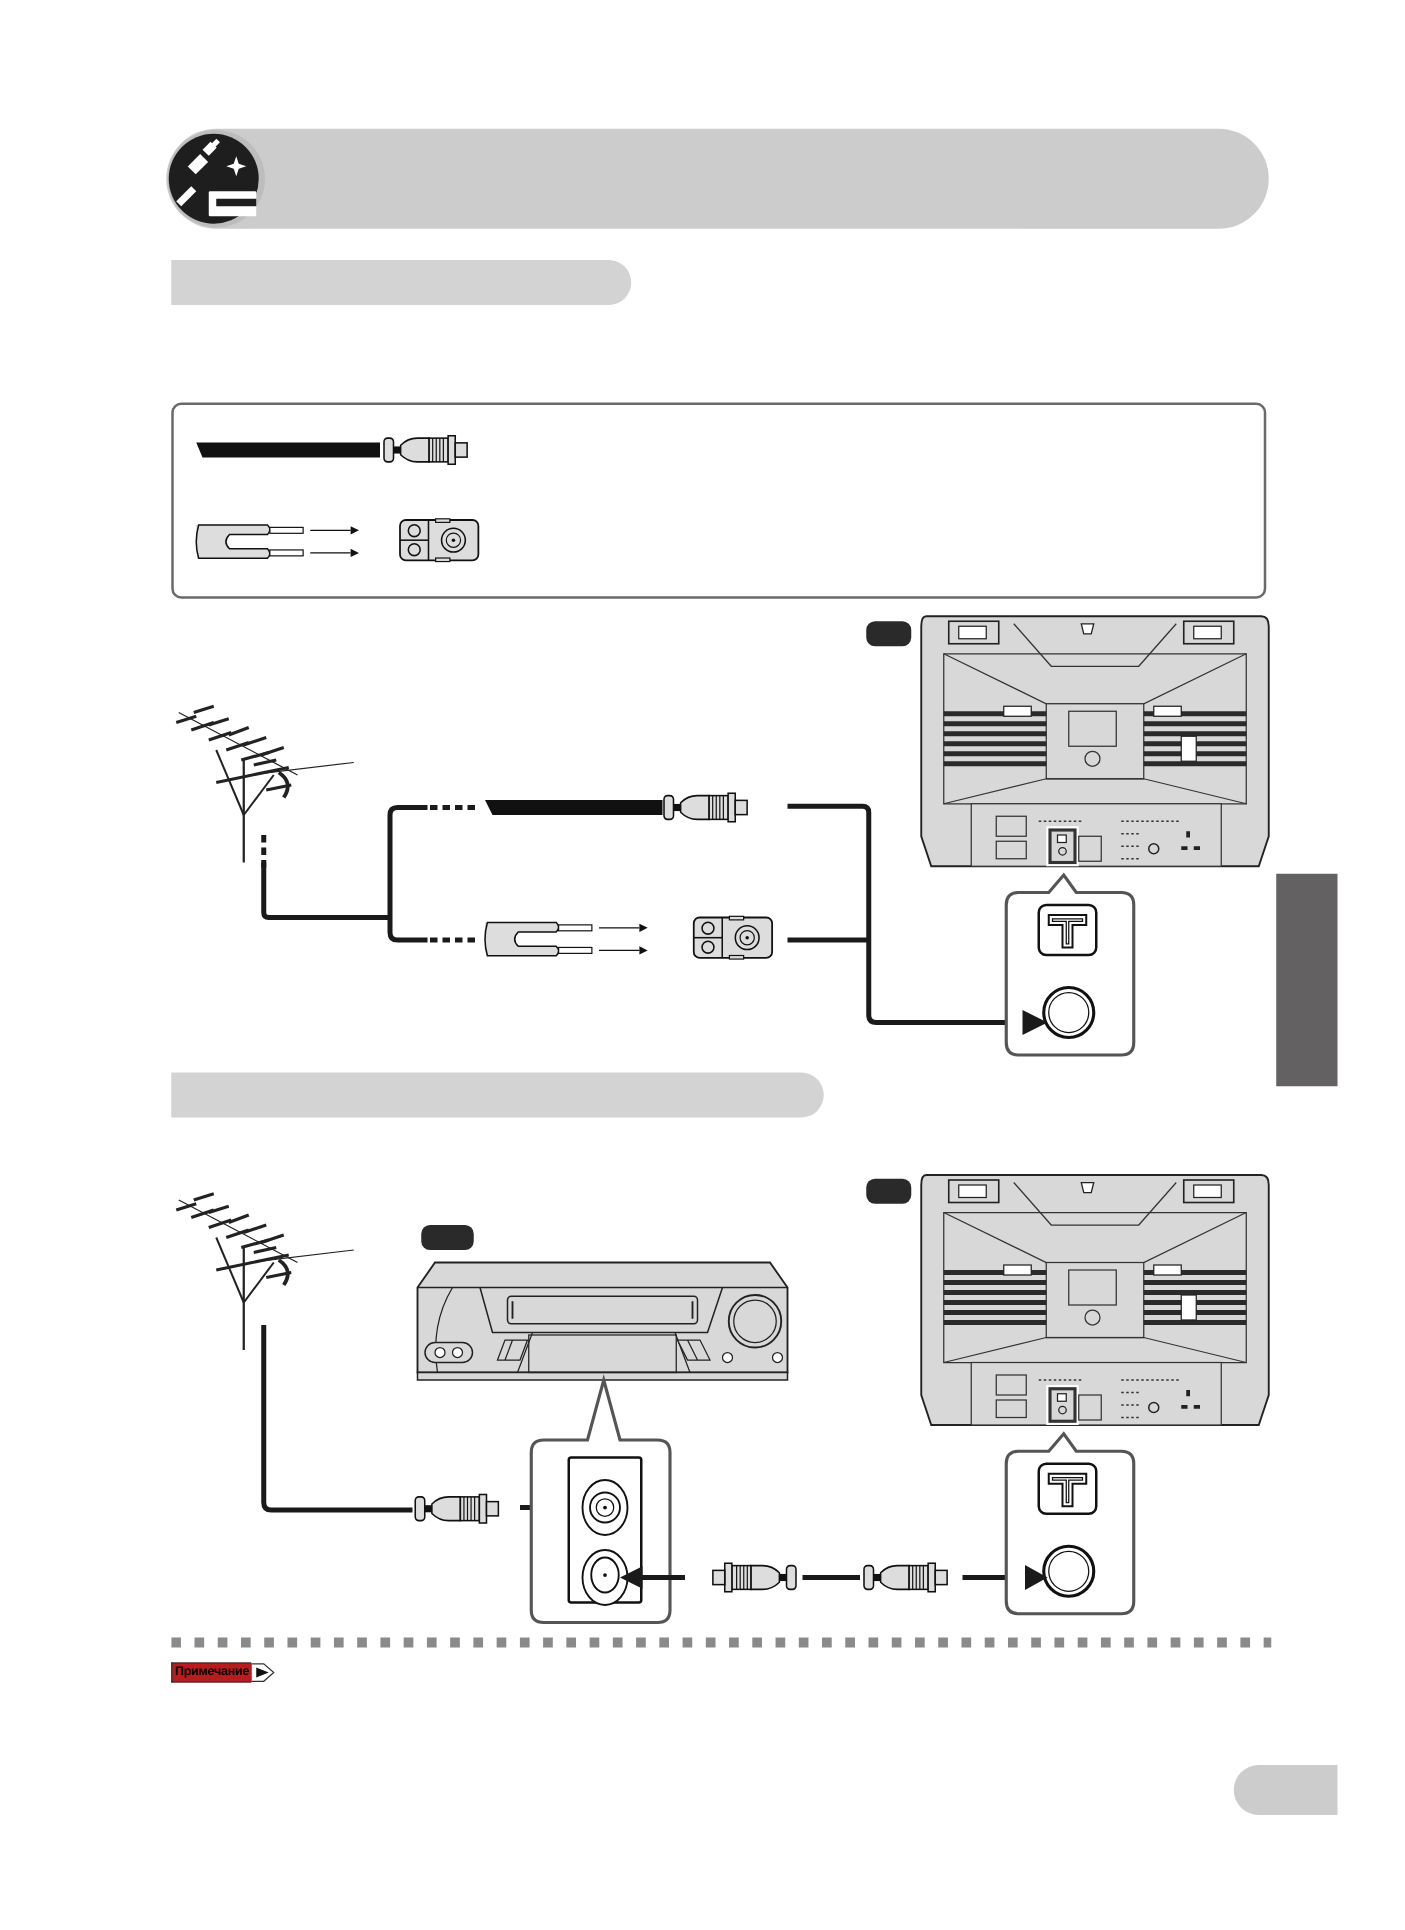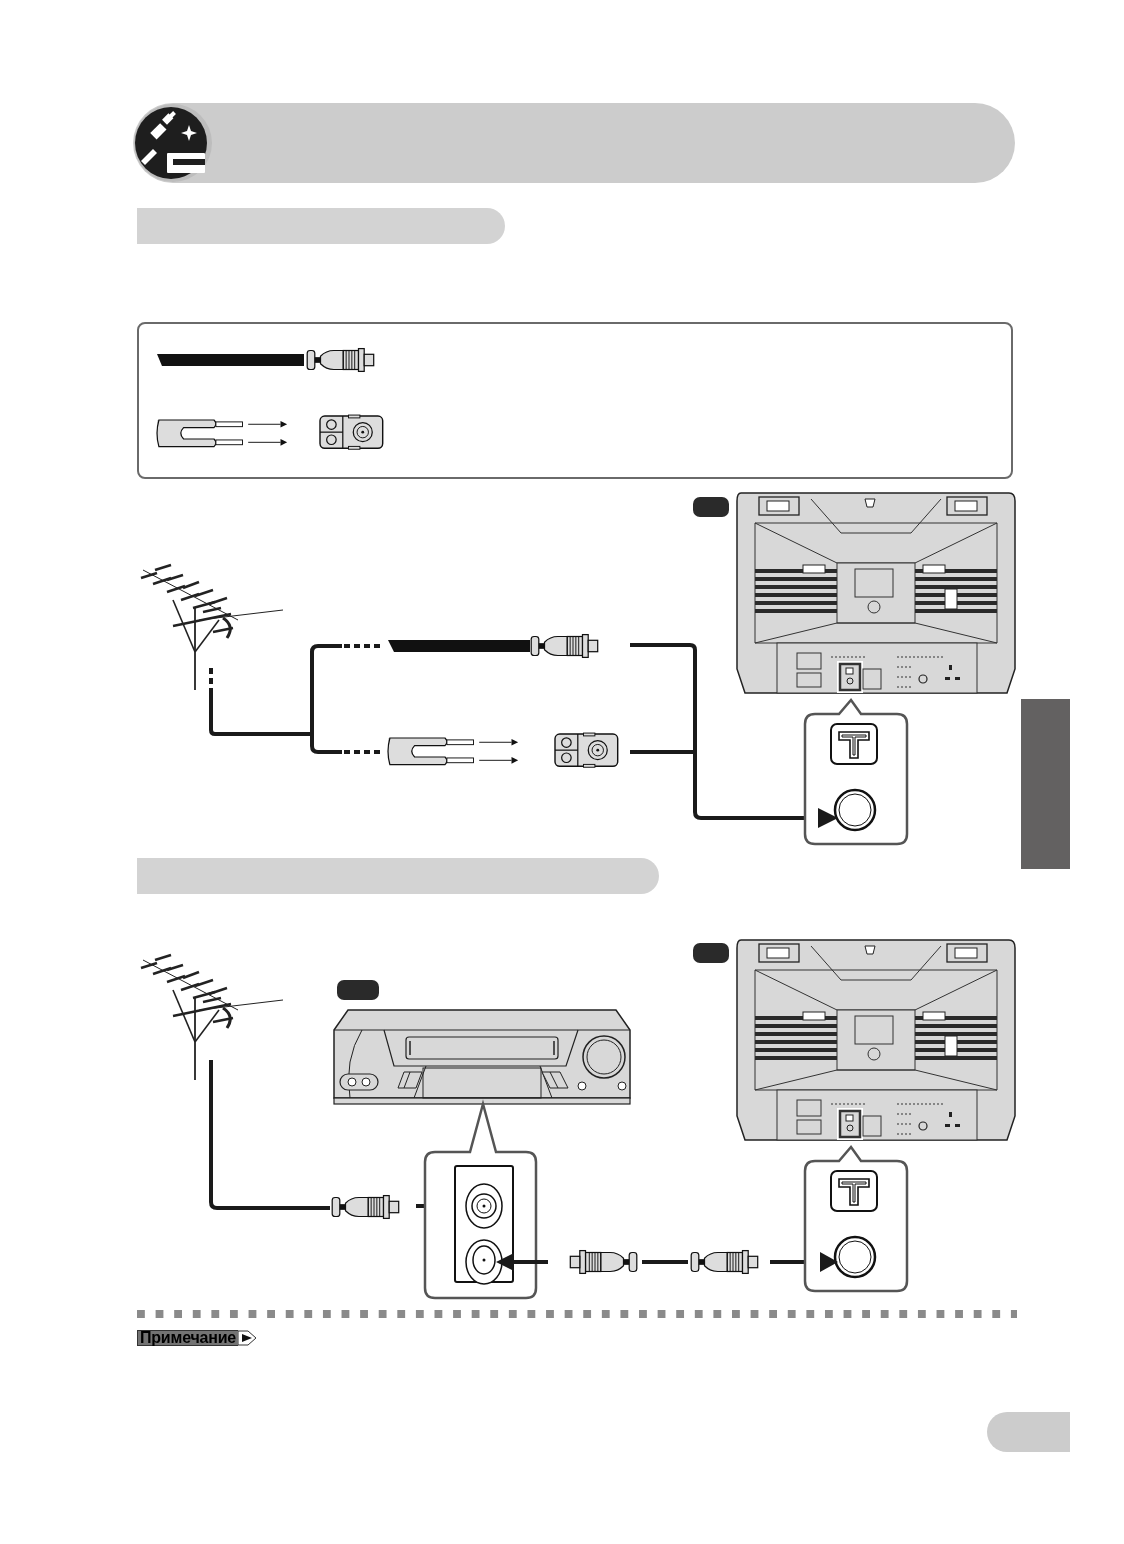--- a/index.html
+++ b/index.html
@@ -11,21 +11,21 @@
   .sec1 { left:137px; top:208px; width:368px; }
   .sec2 { left:137px; top:858px; width:522px; }
   .info-box { left:137px; top:322px; width:876px; height:157px; border:2.5px solid #6a6a6a; border-radius:8px; box-sizing:border-box; }
   .side-tab { left:1021px; top:699px; width:49px; height:170px; background:#636161; }
   .page-tab { left:987px; top:1412px; width:83px; height:40px; background:#cccccc; border-radius:20px 0 0 20px; }
   .label-pill { background:#2a2a2a; border-radius:7px; width:36px; height:20px; }
   .dots { left:137px; top:1310px; width:880px; height:8px;
           background-image: linear-gradient(90deg, #8a8a8a 8px, transparent 8px);
           background-size: 18.6px 8px; }
   .note-label { left:137px; top:1330px; height:16px; display:flex; align-items:center; }
-  .note-text { border:1px solid #333; border-right:none; font-size:16px; font-weight:bold; padding:0 2px; height:14px; line-height:14px; background:#737373; letter-spacing:-0.2px; }
+  .note-text { border:1px solid #333; border-right:none; font-size:10px; font-weight:bold; padding:0 2px; height:14px; line-height:14px; background:#b91c1c; letter-spacing:-0.2px; }
   svg { position:absolute; left:0; top:0; }
 </style>
 </head>
 <body>
 
 <div class="abs title-bar"></div>
 <svg class="title-icon abs" style="left:133px;top:103px" width="80" height="80" viewBox="0 0 80 80">
   <circle cx="40" cy="40" r="39" fill="#bdbdbd"></circle>
   <circle cx="38" cy="40" r="36" fill="#1e1e1e"></circle>
   <g fill="#fff">

